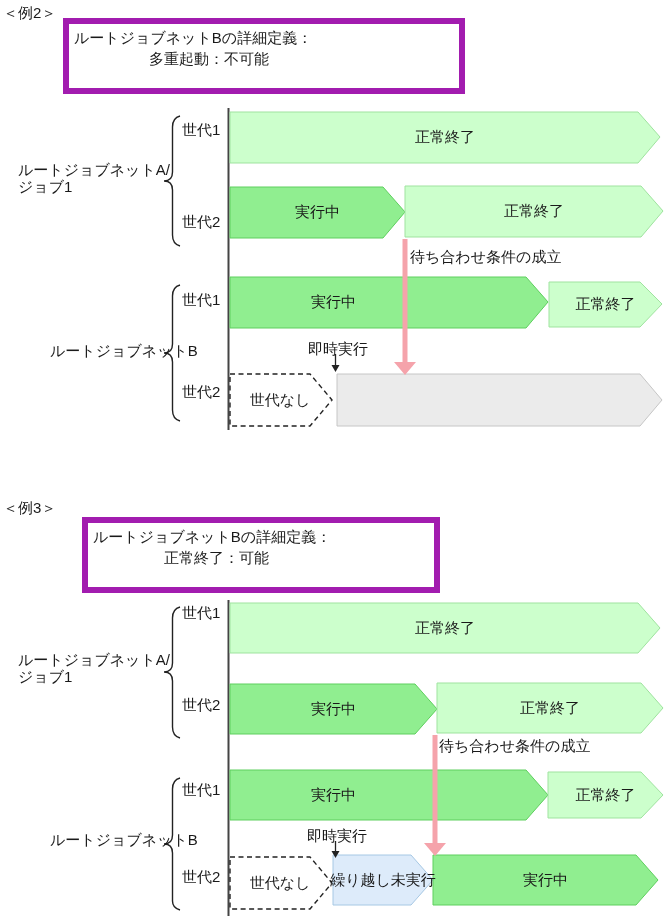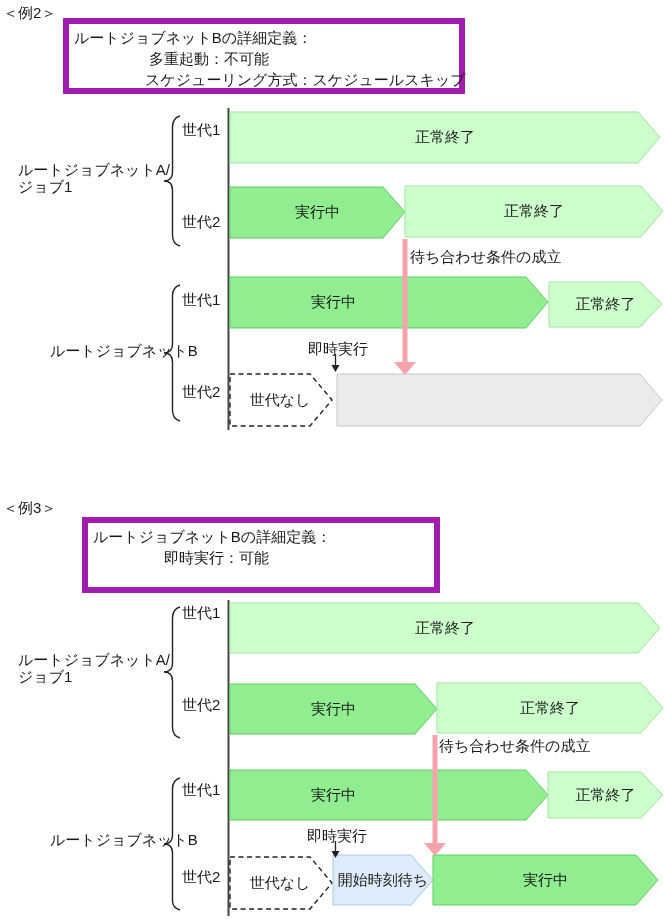--- a/index.html
+++ b/index.html
@@ -64,21 +64,20 @@
     <polygon points="424,843 446,843 435,856" fill="#f5a3ab"></polygon>
     <line class="mini-arrow" x1="335.5" y1="841" x2="335.5" y2="852"></line>
     <polygon class="mini-head" points="331.5,851 339.5,851 335.5,858"></polygon>
   </svg>
 
   <div class="lbl" style="left:3px;top:5px">＜例2＞</div>
 
   <div class="defbox" style="left:63px;top:18px;width:390px;height:64px">
     <div class="lbl" style="left:5px;top:6px">ルートジョブネットBの詳細定義：</div>
     <div class="lbl" style="left:80px;top:27px">多重起動：不可能</div>
-    <div class="lbl" style="left:76px;top:48px">スケジューリング方式：スケジュールスキップ</div>
   </div>
 
   <div class="lbl" style="left:18px;top:162px">ルートジョブネットA/</div>
   <div class="lbl" style="left:18px;top:179px">ジョブ1</div>
   <div class="lbl" style="left:182px;top:122px">世代1</div>
   <div class="lbl" style="left:182px;top:214px">世代2</div>
   <div class="lbl" style="left:50px;top:343px">ルートジョブネットB</div>
   <div class="lbl" style="left:182px;top:292px">世代1</div>
   <div class="lbl" style="left:182px;top:384px">世代2</div>
 
@@ -89,36 +88,36 @@
   <div class="cbox" style="left:549px;top:282px;width:113px;height:45px">正常終了</div>
   <div class="cbox" style="left:230px;top:374px;width:100px;height:52px">世代なし</div>
 
   <div class="lbl" style="left:410px;top:249px">待ち合わせ条件の成立</div>
   <div class="lbl" style="left:308px;top:341px">即時実行</div>
 
   <div class="lbl" style="left:3px;top:500px">＜例3＞</div>
 
   <div class="defbox" style="left:82px;top:517px;width:346px;height:64px">
     <div class="lbl" style="left:5px;top:6px">ルートジョブネットBの詳細定義：</div>
-    <div class="lbl" style="left:76px;top:27px">即時実行：可能</div>
+    <div class="lbl" style="left:76px;top:27px">正常終了：可能</div>
   </div>
 
   <div class="lbl" style="left:18px;top:652px">ルートジョブネットA/</div>
   <div class="lbl" style="left:18px;top:669px">ジョブ1</div>
   <div class="lbl" style="left:182px;top:605px">世代1</div>
   <div class="lbl" style="left:182px;top:697px">世代2</div>
   <div class="lbl" style="left:50px;top:832px">ルートジョブネットB</div>
   <div class="lbl" style="left:182px;top:782px">世代1</div>
   <div class="lbl" style="left:182px;top:869px">世代2</div>
 
   <div class="cbox" style="left:230px;top:603px;width:430px;height:50px">正常終了</div>
   <div class="cbox" style="left:230px;top:684px;width:207px;height:50px">実行中</div>
   <div class="cbox" style="left:437px;top:683px;width:226px;height:50px">正常終了</div>
   <div class="cbox" style="left:230px;top:770px;width:207px;height:50px">実行中</div>
   <div class="cbox" style="left:548px;top:772px;width:115px;height:47px">正常終了</div>
   <div class="cbox" style="left:230px;top:857px;width:100px;height:52px">世代なし</div>
-  <div class="cbox" style="left:333px;top:855px;width:100px;height:50px">開始時刻待ち</div>
+  <div class="cbox" style="left:333px;top:855px;width:100px;height:50px">繰り越し未実行</div>
   <div class="cbox" style="left:433px;top:855px;width:225px;height:50px">実行中</div>
 
   <div class="lbl" style="left:439px;top:738px">待ち合わせ条件の成立</div>
   <div class="lbl" style="left:307px;top:828px">即時実行</div>
 
 </div>
 
 </body></html>

